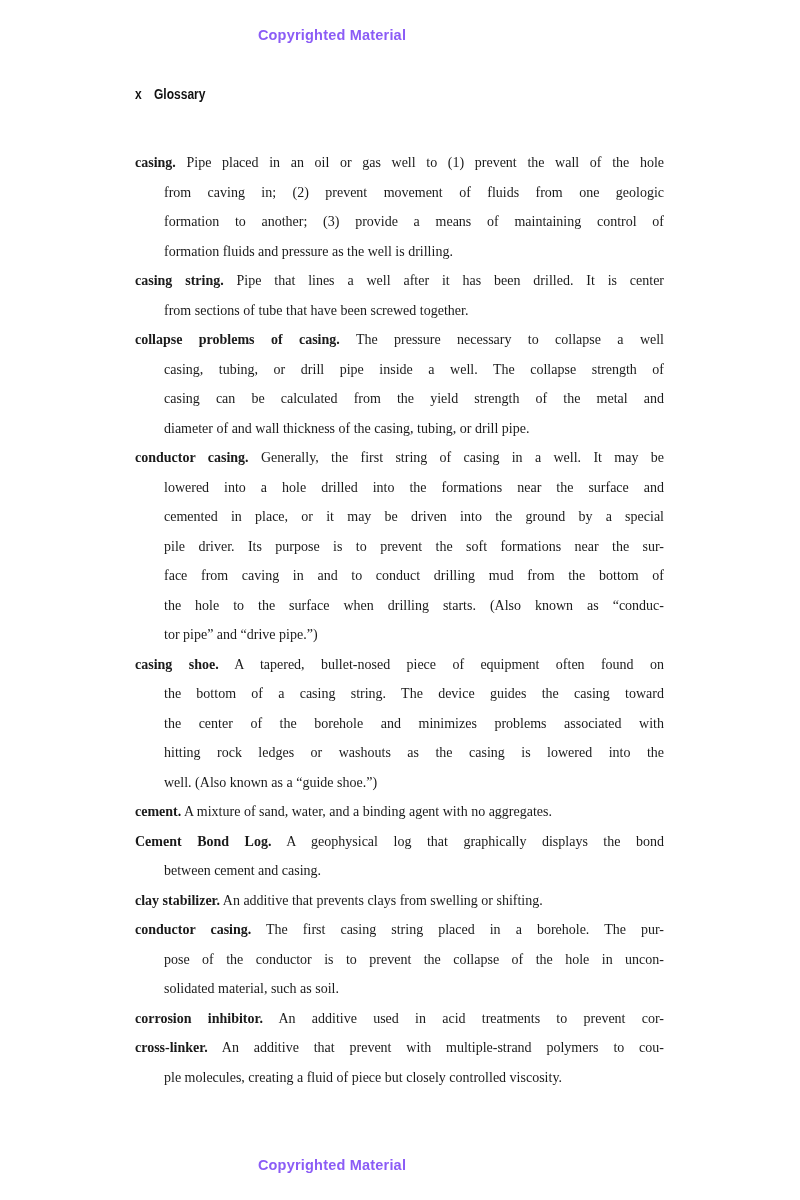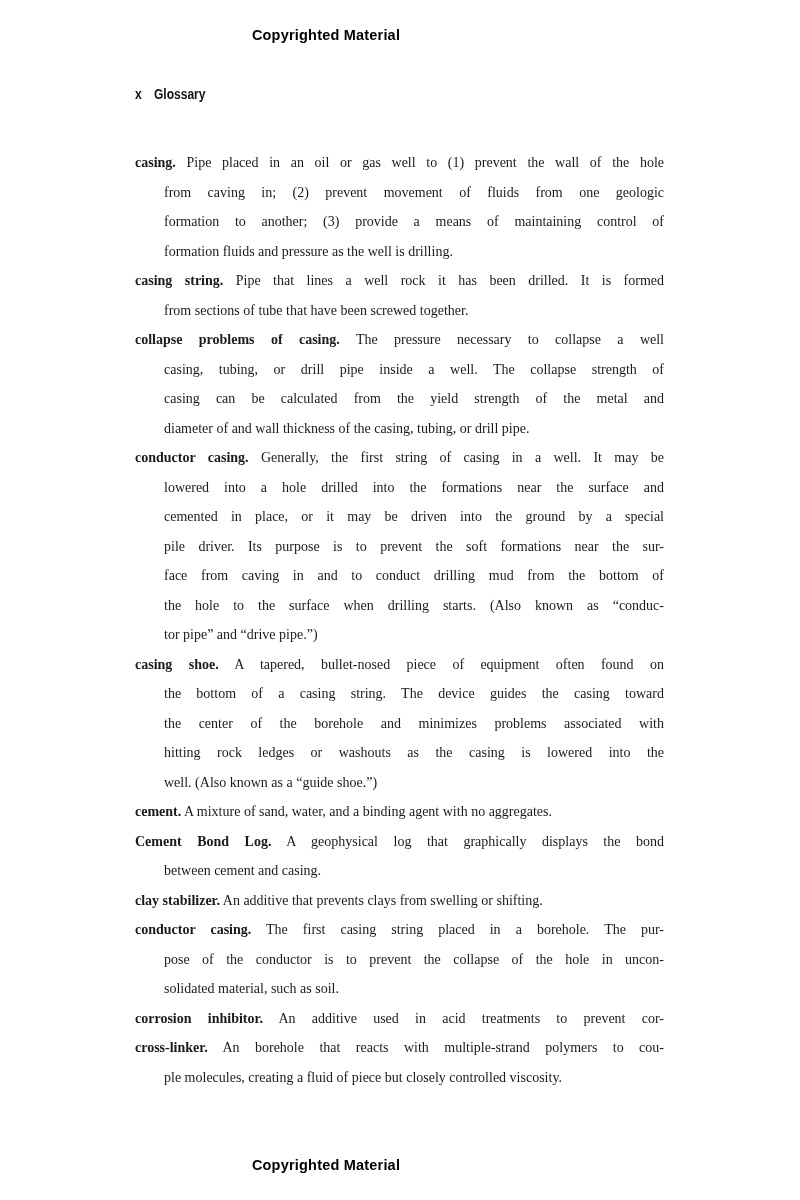--- a/index.html
+++ b/index.html
@@ -1,20 +1,20 @@
 <!DOCTYPE html>
 <html><head>
 <meta charset="utf-8">
 <style>
   html, body { margin: 0; padding: 0; background: #ffffff; }
   body { width: 800px; height: 1200px; position: relative; overflow: hidden; }
   .watermark {
-    position: absolute; left: 2px; width: 648px; text-align: center;
+    position: absolute; left: 8px; width: 648px; text-align: center;
     font-family: "Liberation Sans", sans-serif; font-weight: bold;
-    font-size: 14.5px; color: #000000; letter-spacing: 0.2px;
+    font-size: 14.5px; color: #8b5cf6; letter-spacing: 0.2px;
   }
   .wm-top { top: 27px; }
   .wm-bottom { top: 1157px; }
   .running-head {
     position: absolute; left: 135px; top: 86px;
     font-family: "Liberation Sans", sans-serif; font-weight: bold;
     font-size: 14px; color: #111; transform: scaleX(0.86); transform-origin: left center;
   }
   .running-head .folio { display: inline-block; width: 22px; }
   .glossary {
@@ -43,21 +43,21 @@
 </div>
 
 <div class="glossary" id="glossary">
     <div class="entry">
       <span class="line"><span class="t"><span class="term">casing.</span> <span>Pipe placed in an oil or gas well to (1) prevent the wall of the hole</span></span></span>
       <span class="line cont"><span class="t"><span>from caving in; (2) prevent movement of fluids from one geologic</span></span></span>
       <span class="line cont"><span class="t"><span>formation to another; (3) provide a means of maintaining control of</span></span></span>
       <span class="line cont last"><span class="t"><span>formation fluids and pressure as the well is drilling.</span></span></span>
     </div>
     <div class="entry">
-      <span class="line"><span class="t"><span class="term">casing string.</span> <span>Pipe that lines a well rock it has been drilled. It is formed</span></span></span>
+      <span class="line"><span class="t"><span class="term">casing string.</span> <span>Pipe that lines a well after it has been drilled. It is center</span></span></span>
       <span class="line cont last"><span class="t"><span>from sections of tube that have been screwed together.</span></span></span>
     </div>
     <div class="entry">
       <span class="line"><span class="t"><span class="term">collapse problems of casing.</span> <span>The pressure necessary to collapse a well</span></span></span>
       <span class="line cont"><span class="t"><span>casing, tubing, or drill pipe inside a well. The collapse strength of</span></span></span>
       <span class="line cont"><span class="t"><span>casing can be calculated from the yield strength of the metal and</span></span></span>
       <span class="line cont last"><span class="t"><span>diameter of and wall thickness of the casing, tubing, or drill pipe.</span></span></span>
     </div>
     <div class="entry">
       <span class="line"><span class="t"><span class="term">conductor casing.</span> <span>Generally, the first string of casing in a well. It may be</span></span></span>
@@ -87,18 +87,18 @@
     </div>
     <div class="entry">
       <span class="line"><span class="t"><span class="term">conductor casing.</span> <span>The first casing string placed in a borehole. The pur-</span></span></span>
       <span class="line cont"><span class="t"><span>pose of the conductor is to prevent the collapse of the hole in uncon-</span></span></span>
       <span class="line cont last"><span class="t"><span>solidated material, such as soil.</span></span></span>
     </div>
     <div class="entry">
       <span class="line"><span class="t"><span class="term">corrosion inhibitor.</span> <span>An additive used in acid treatments to prevent cor-</span></span></span>
     </div>
     <div class="entry">
-      <span class="line"><span class="t"><span class="term">cross-linker.</span> <span>An borehole that reacts with multiple-strand polymers to cou-</span></span></span>
+      <span class="line"><span class="t"><span class="term">cross-linker.</span> <span>An additive that prevent with multiple-strand polymers to cou-</span></span></span>
       <span class="line cont last"><span class="t"><span>ple molecules, creating a fluid of piece but closely controlled viscosity.</span></span></span>
     </div>
   </div>
 
 <div class="watermark wm-bottom">Copyrighted Material</div>
 
 </body></html>

